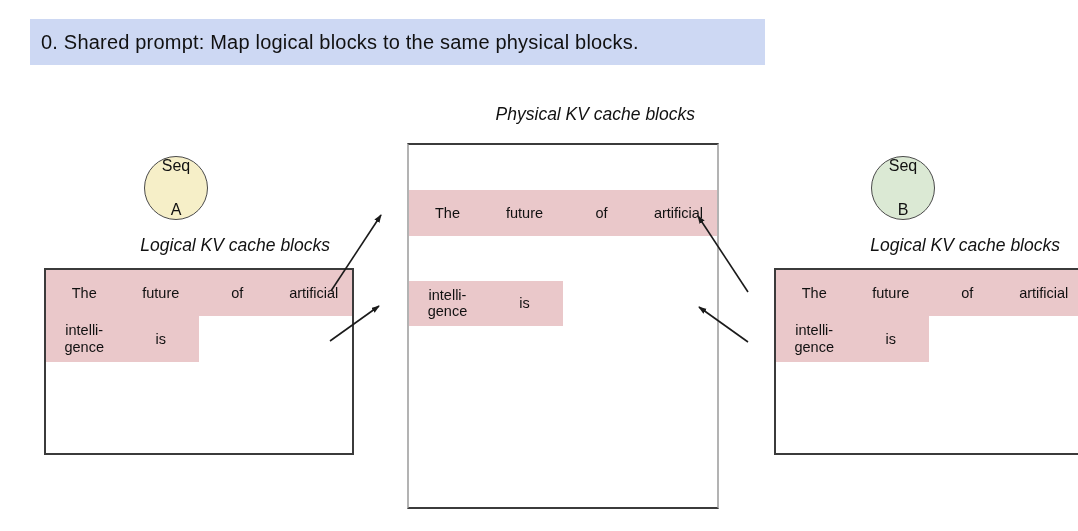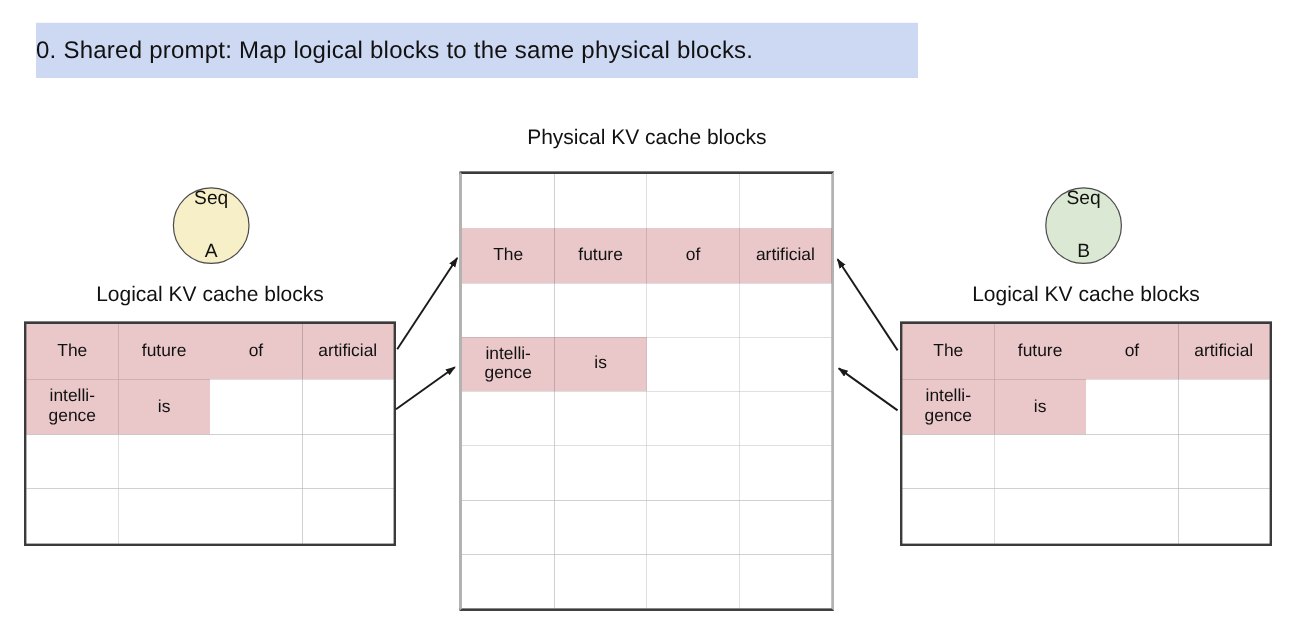--- a/index.html
+++ b/index.html
@@ -20,31 +20,33 @@
   
   .title-bar {
     position: absolute;
     left: 30px;
     top: 19px;
     width: 735px;
     height: 46px;
     background: var(--title_bg, #cdd8f3);
     display: flex;
     align-items: center;
+    padding-left: 11px;
     box-sizing: border-box;
     font-size: 20px;
     letter-spacing: 0.2px;
   }
 
   
   .section-label {
     position: absolute;
-    text-align: center;
+    text-align: right;
     font-size: 17.5px;
     white-space: nowrap;
+    font-style: italic;
   }
   .label-physical { left: 383px; top: 104px; width: 312px; }
   .label-logical-a { left: 20px;  top: 235px; width: 310px; }
   .label-logical-b { left: 750px; top: 235px; width: 310px; }
 
   
   .seq-circle {
     position: absolute;
     width: 64px;
     height: 64px;
@@ -63,20 +65,21 @@
 
   
   .kv-table {
     position: absolute;
     display: grid;
     grid-template-columns: repeat(4, 1fr);
     gap: 0;
     background: var(--line, #3b3b3b);
     border: 2px solid var(--line, #3b3b3b);
     box-sizing: border-box;
+    margin-left: 24px;
   }
   .rows-4 { grid-template-rows: repeat(4, 1fr); }
   .rows-8 { grid-template-rows: repeat(8, 1fr); }
   .table-left   { left: 20px;  top: 268px; width: 310px; height: 187px; }
   .table-right  { left: 750px; top: 268px; width: 310px; height: 187px; }
   .table-center {
     left: 383px; top: 143px; width: 312px; height: 366px;
     border-left-color: #b3b3b3;
     border-right-color: #b3b3b3;
   }

